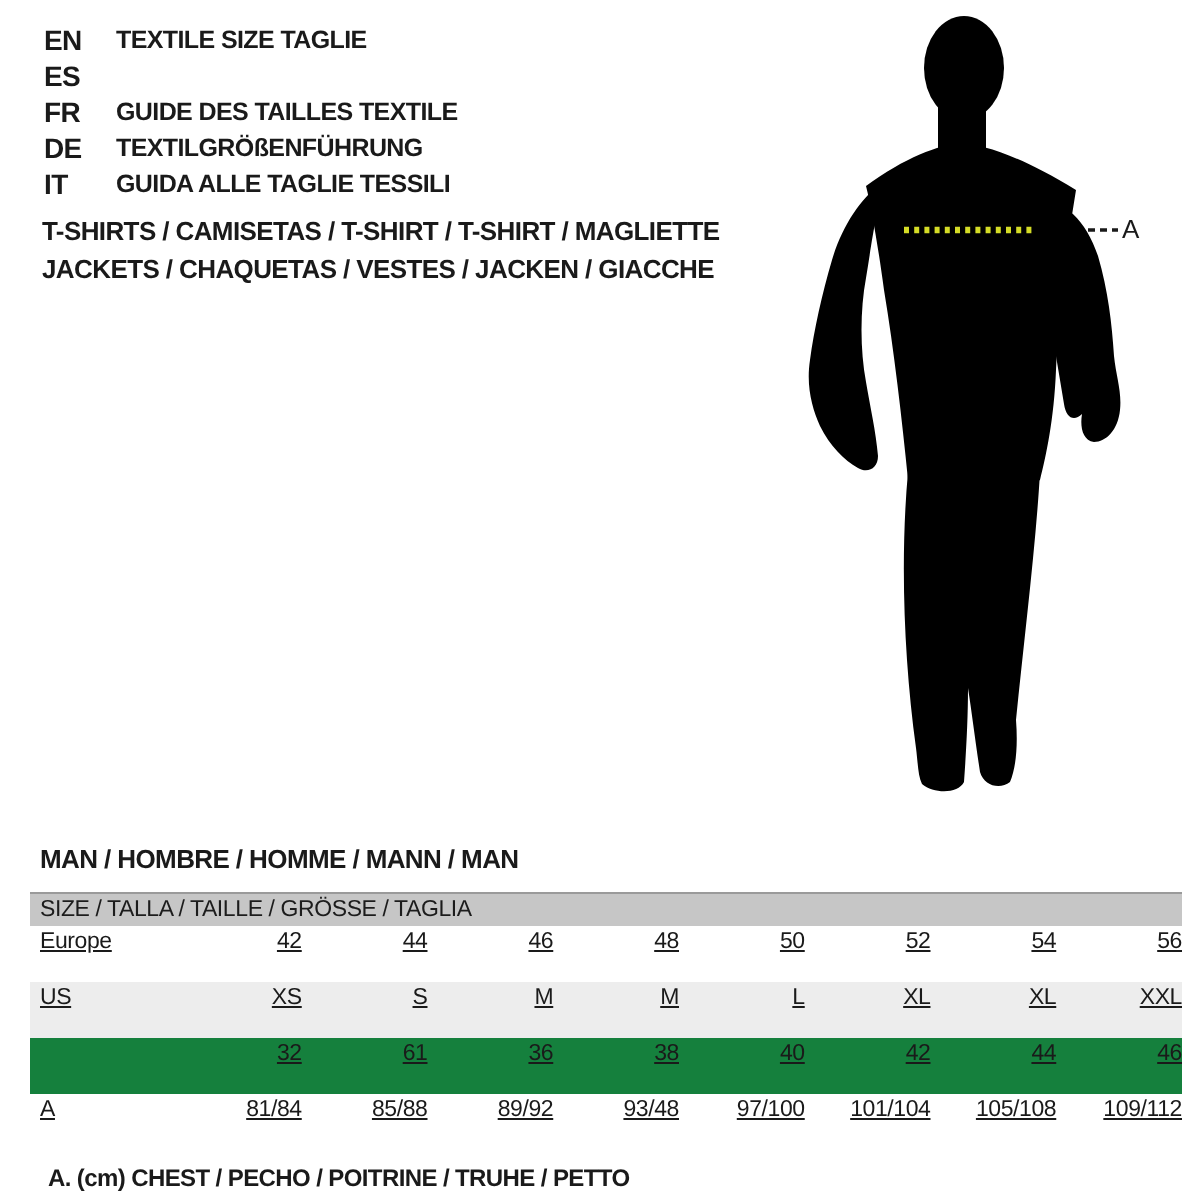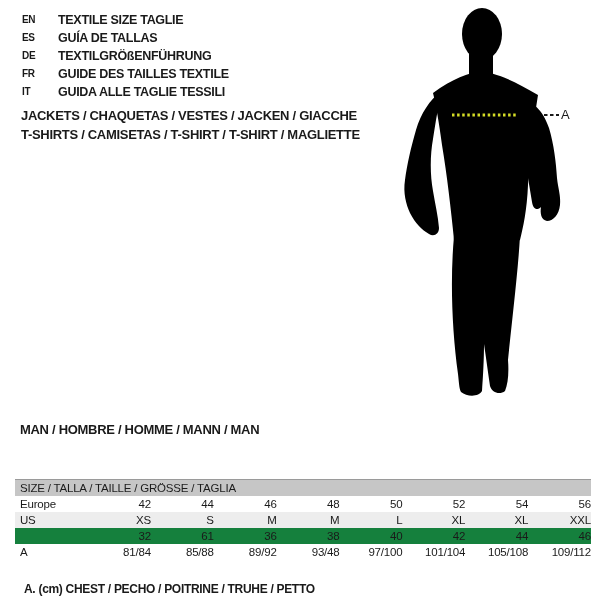--- a/index.html
+++ b/index.html
@@ -11,21 +11,21 @@
     overflow: hidden;
     font-family: "Liberation Sans", sans-serif;
     color: #1a1a1a;
   }
   .stage { position: relative; width: 600px; height: 600px; }
 
   
   .lang-block { position: absolute; left: 22px; top: 11px; }
   .lang-row { display: flex; height: 18px; line-height: 18px; }
   .lang-code {
-    width: 36px; font-size: 10px; font-weight: 700; letter-spacing: -0.3px;
+    width: 36px; font-size: 14px; font-weight: 700; letter-spacing: -0.3px;
   }
   .lang-label {
     font-size: 12.5px; font-weight: 700; letter-spacing: -0.3px; white-space: nowrap;
   }
 
   
   .category-block { position: absolute; left: 21px; top: 106px; }
   .category-line {
     height: 19px; line-height: 19px; font-size: 13px; font-weight: 700;
     letter-spacing: -0.3px; white-space: nowrap;
@@ -47,21 +47,21 @@
   
   .size-table {
     position: absolute; left: 15px; top: 446px; width: 576px;
     border-top: 1px solid #9a9a9a;
     font-size: 11.5px; letter-spacing: -0.2px;
   }
   .table-header {
     background: #c6c6c6; height: 16px; line-height: 16px;
     padding-left: 5px; font-weight: 400; color: #1c1c1c; white-space: nowrap;
   }
-  .t-row { display: flex; height: 16px; line-height: 16px; }
+  .t-row { display: flex; height: 28px; line-height: 16px; text-decoration: underline; }
   .t-row.shaded { background: #ededed; }
   .t-label { width: 68px; padding-left: 5px; text-align: left; }
   .t-cell { flex: 1 1 0; text-align: right; }
 
   
   .footnote {
     position: absolute; left: 24px; top: 548px;
     font-size: 12px; font-weight: 700; letter-spacing: -0.3px; white-space: nowrap; margin-top: 34px;
   }
 </style>
@@ -70,39 +70,38 @@
 
 <div class="stage">
 
   <div class="lang-block">
     <div class="lang-row">
       <span class="lang-code">EN</span>
       <span class="lang-label">TEXTILE SIZE TAGLIE</span>
     </div>
     <div class="lang-row">
       <span class="lang-code">ES</span>
-      <span class="lang-label">GUÍA DE TALLAS</span>
+    </div>
+    <div class="lang-row">
+      <span class="lang-code">FR</span>
+      <span class="lang-label">GUIDE DES TAILLES TEXTILE</span>
     </div>
     <div class="lang-row">
       <span class="lang-code">DE</span>
       <span class="lang-label">TEXTILGRÖßENFÜHRUNG</span>
     </div>
     <div class="lang-row">
-      <span class="lang-code">FR</span>
-      <span class="lang-label">GUIDE DES TAILLES TEXTILE</span>
-    </div>
-    <div class="lang-row">
       <span class="lang-code">IT</span>
       <span class="lang-label">GUIDA ALLE TAGLIE TESSILI</span>
     </div>
   </div>
 
   <div class="category-block">
+    <div class="category-line">T-SHIRTS / CAMISETAS / T-SHIRT / T-SHIRT / MAGLIETTE</div>
     <div class="category-line">JACKETS / CHAQUETAS / VESTES / JACKEN / GIACCHE</div>
-    <div class="category-line">T-SHIRTS / CAMISETAS / T-SHIRT / T-SHIRT / MAGLIETTE</div>
   </div>
 
   <div class="figure-wrap">
     <svg width="205" height="412" viewBox="395 0 205 412" xmlns="http://www.w3.org/2000/svg">
       <g fill="#000000">
 
         <ellipse cx="482" cy="34" rx="20" ry="26"></ellipse>
 
         <rect x="469" y="50" width="24" height="26"></rect>
 
@@ -149,21 +148,21 @@
 
       <line x1="452" y1="115" x2="518" y2="115" stroke-width="3.2" stroke-dasharray="2.5 2.6" stroke="#d4dc26"></line>
 
       <line x1="544" y1="115" x2="559" y2="115" stroke-width="1.8" stroke-dasharray="3.5 2.5" stroke="#1a1a1a"></line>
     </svg>
   </div>
   <span class="measure-label">A</span>
 
   <div class="section-title">MAN / HOMBRE / HOMME / MANN / MAN</div>
 
-  <div class="size-table" style="border-top-color: rgb(154, 154, 154); margin-top: 33px;">
+  <div class="size-table" style="border-top-color: rgb(154, 154, 154);">
     <div class="table-header" style="background: rgb(198, 198, 198);">SIZE / TALLA / TAILLE / GRÖSSE / TAGLIA</div>
     <div>
         <div class="t-row">
           <span class="t-label">Europe</span>
           <span class="t-cell">42</span>
           <span class="t-cell">44</span>
           <span class="t-cell">46</span>
           <span class="t-cell">48</span>
           <span class="t-cell">50</span>
           <span class="t-cell">52</span>

